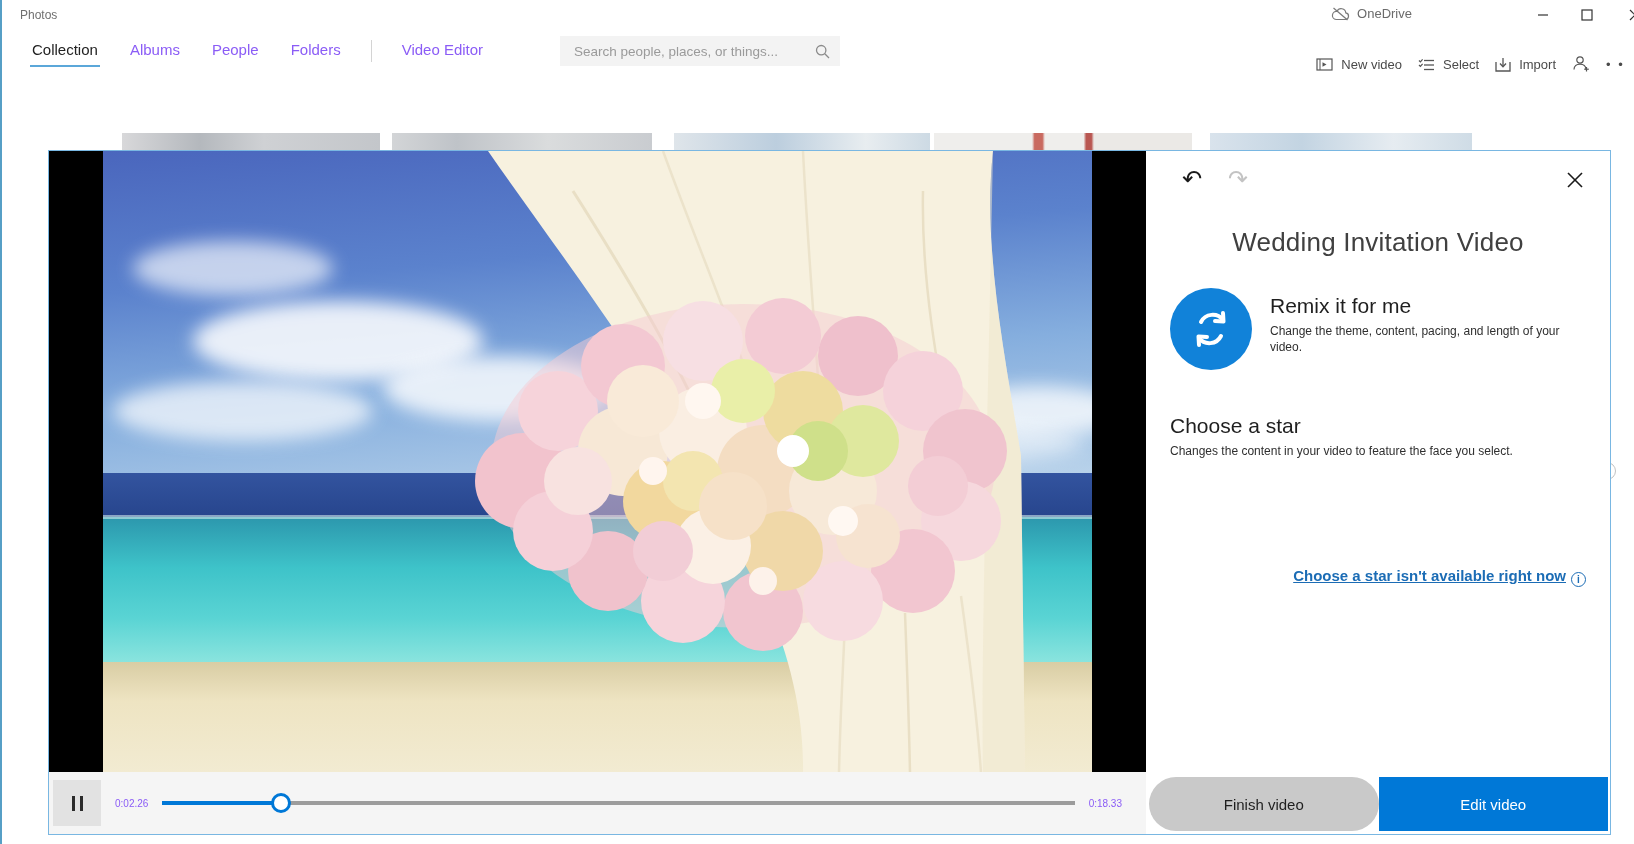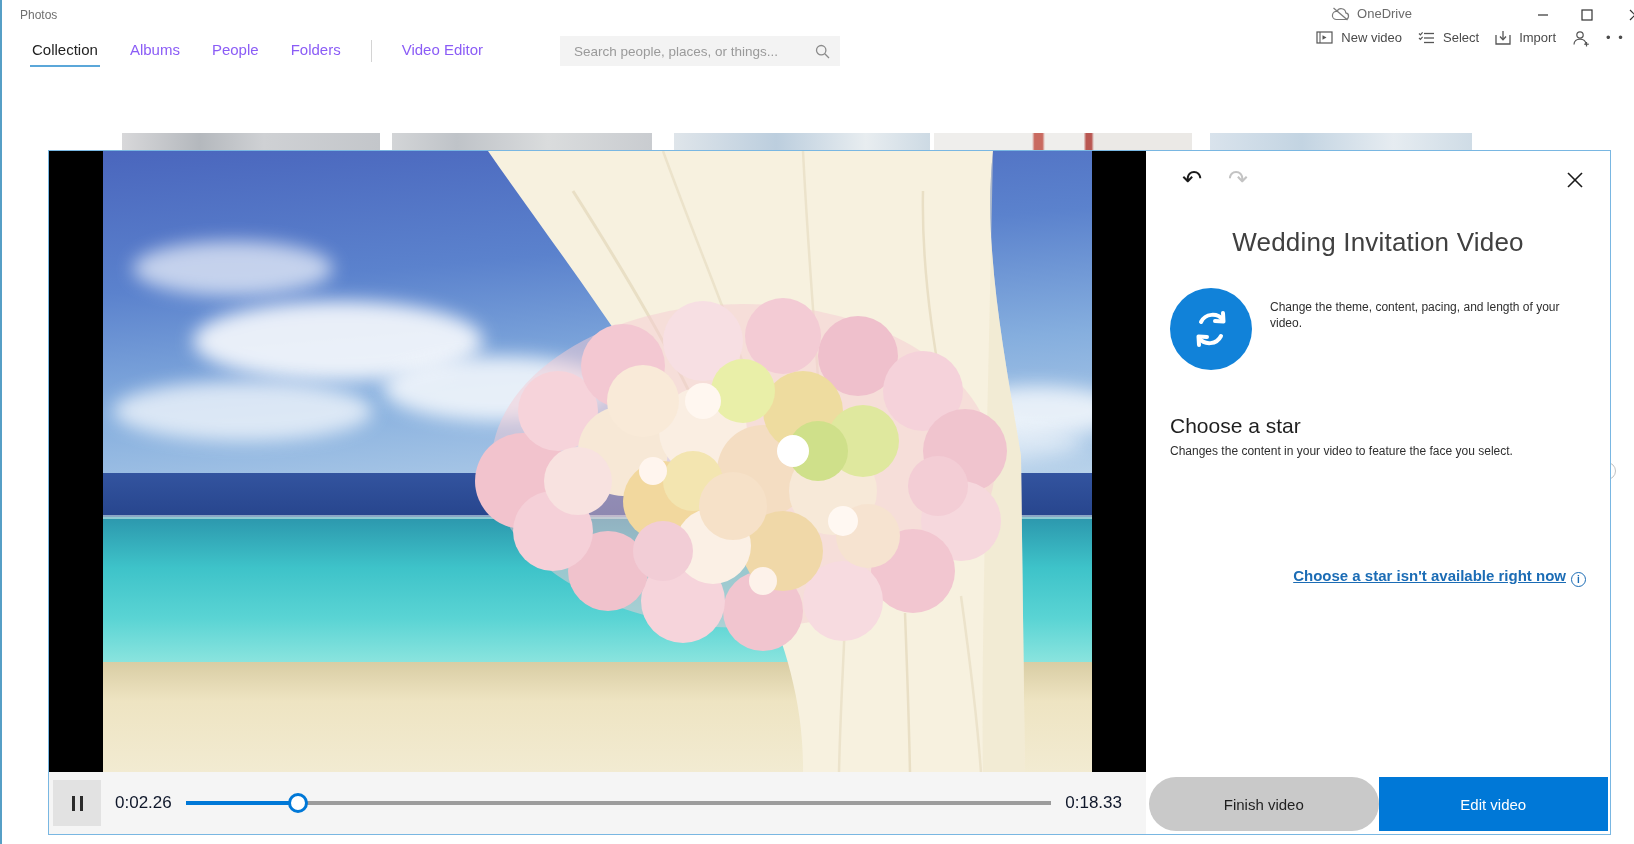--- a/index.html
+++ b/index.html
@@ -20,21 +20,21 @@
   .commandbar { position:absolute; top:30px; left:16px; right:0; height:42px; }
   .tabs { position:absolute; left:12px; top:0; display:flex; align-items:center; height:42px; gap:28px; }
   .tab { font-size:15px; color:#8b5cf6; padding:6px 2px 7px; cursor:pointer; border-bottom:2px solid transparent; }
   .tab.active { color:#222; border-bottom-color:#5ba7d9; }
   .tab-divider { width:1px; height:22px; background:#d4d4d4; }
   .searchbox { position:absolute; left:542px; top:6px; width:280px; height:30px; background:#f3f3f3; display:flex; align-items:center; }
   .searchbox input { flex:1; border:none; outline:none; background:transparent; padding:0 8px 0 14px;
                      font-size:13.5px; color:#444; font-family:inherit; }
   .searchbox input::placeholder { color:#9a9a9a; }
   .search-ico { margin-right:10px; display:flex; }
-  .cmd-right { position:absolute; right:2px; top:0; height:42px; display:flex; align-items:flex-start; gap:16px; }
+  .cmd-right { position:absolute; right:2px; top:0; height:42px; display:flex; align-items:flex-end; gap:16px; }
   .cmd { display:flex; align-items:center; gap:8px; font-size:13px; color:#4a4a4a; cursor:pointer; white-space:nowrap; }
   .cmd svg { flex:0 0 auto; }
   .see-more { font-size:13px; color:#4a4a4a; letter-spacing:2px; width:26px; overflow:hidden; white-space:nowrap; }
 
   
   .thumb { position:absolute; top:133px; height:17px; }
   .t1 { left:120px; width:258px; background:linear-gradient(90deg,#d8d8da,#b4b8bd 30%,#cfd1d4 55%,#c3c6ca); }
   .t2 { left:390px; width:260px; background:linear-gradient(90deg,#d3d5d7,#bfc3c8 25%,#dadcdd 60%,#c9ccd0); }
   .t3 { left:672px; width:256px; background:linear-gradient(90deg,#dfe5ea,#bccede 40%,#e8edf0 75%,#cddae4); }
   .t4 { left:932px; width:258px; background:linear-gradient(90deg,#efeeec 0 38%,#c96a60 39% 42%,#efeeec 43% 58%,#b95752 59% 61%,#ebe9e6 62%); }
@@ -60,21 +60,21 @@
   .foam { position:absolute; left:0; top:364px; width:100%; height:4px; background:#dff5f2; opacity:.55; }
   .sea   { position:absolute; left:0; top:366px; width:100%; height:145px;
            background:linear-gradient(180deg,#2c97ad,#3ec3c9 35%,#5ad4d4 70%,#8ae4de 100%); }
   .sand  { position:absolute; left:0; top:511px; width:100%; height:111px;
            background:linear-gradient(180deg,#d9cda4,#eee4c2 35%,#f2ebd2 100%); }
   .photo svg.overlay { position:absolute; left:0; top:0; }
 
   .player-bar { height:62px; background:#f5f5f5; display:flex; align-items:center; padding:0 10px 0 4px; }
   .pause-btn { width:48px; height:46px; background:#e2e2e2; display:flex; align-items:center; justify-content:center; gap:5px; cursor:pointer; }
   .pause-btn i { display:block; width:3px; height:15px; background:#2b2b2b; }
-  .ptime { font-size:17px; color:#0f172a; margin:0 14px; white-space:nowrap; }
+  .ptime { font-size:10px; color:#8b5cf6; margin:0 14px; white-space:nowrap; }
   .slider { position:relative; flex:1; height:22px; cursor:pointer; }
   .slider .track { position:absolute; left:0; right:0; top:9px; height:4px; background:#9c9c9c; }
   .slider .fill  { position:absolute; left:0; top:9px; height:4px; background:var(--accent,#0078d7); width:13%; }
   .slider .thumb { position:absolute; top:1px; width:20px; height:20px; border-radius:50%;
                    background:#fff; border:3px solid var(--accent,#0078d7); left:calc(13% - 10px); }
 
   
   .side-panel { position:relative; flex:1; background:#fff; padding:14px 24px 0; display:flex; flex-direction:column; }
   .panel-head { position:relative; height:36px; }
   .hist-ico { position:absolute; top:0; font-size:24px; line-height:28px; cursor:pointer; }
@@ -309,20 +309,21 @@
       <div class="remix-row">
         <div class="remix-circle">
           <svg width="44" height="44" viewBox="0 0 44 44">
               <path d="M12 15 A 13 13 0 0 1 34 13" fill="none" stroke="#fff" stroke-width="4" stroke-linecap="round"></path>
               <path d="M34 6 L34.5 14.5 L26 14" fill="none" stroke="#fff" stroke-width="4" stroke-linecap="round" stroke-linejoin="round"></path>
               <path d="M32 29 A 13 13 0 0 1 10 31" fill="none" stroke="#fff" stroke-width="4" stroke-linecap="round"></path>
               <path d="M10 38 L9.5 29.5 L18 30" fill="none" stroke="#fff" stroke-width="4" stroke-linecap="round" stroke-linejoin="round"></path>
             </svg>
         </div>
         <div class="remix-text">
+          <div class="sec-head">Remix it for me</div>
           <div class="sec-desc">Change the theme, content, pacing, and length of your video.</div>
         </div>
       </div>
 
       <div class="star-block">
         <div class="sec-head">Choose a star</div>
         <div class="sec-desc">Changes the content in your video to feature the face you select.</div>
       </div>
 
       <div class="star-link-wrap">

